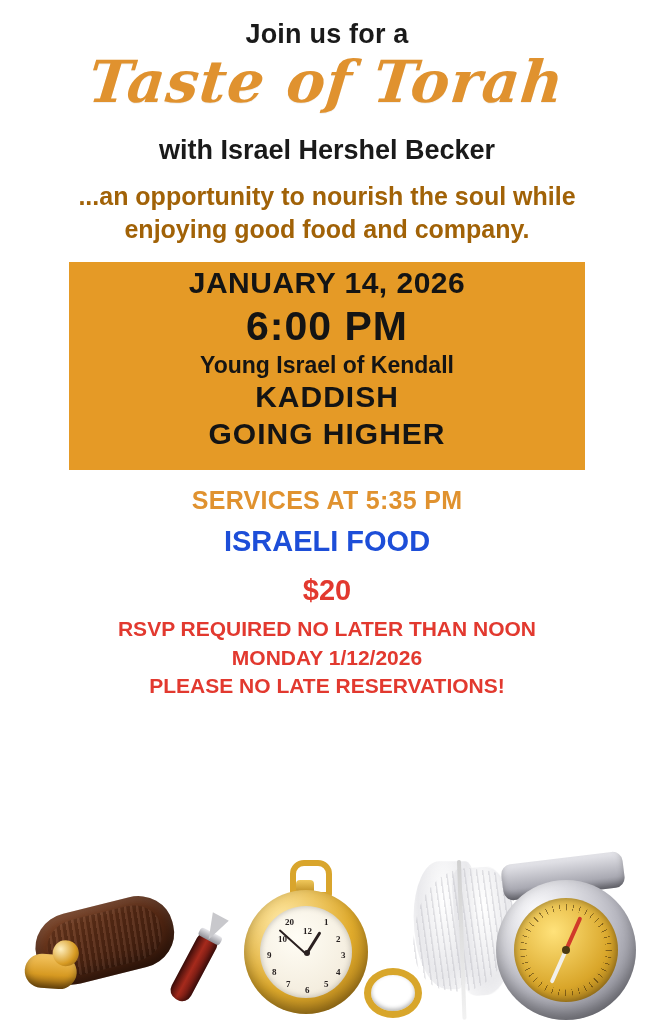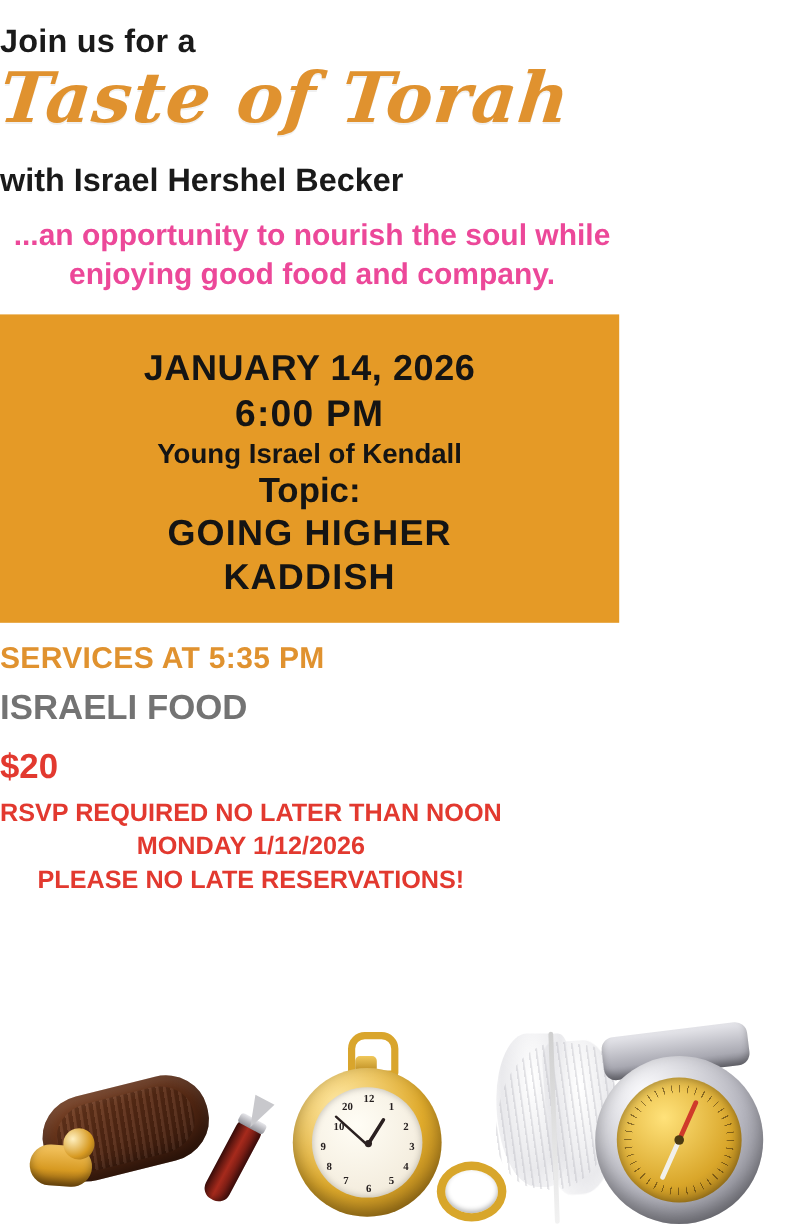--- a/index.html
+++ b/index.html
@@ -15,21 +15,21 @@
     position: relative;
   }
 
   .flyer {
     width: 654px;
     height: 1024px;
     position: relative;
     background: #ffffff;
     display: flex;
     flex-direction: column;
-    align-items: flex-start;
+    align-items: center;
   }
 
   .join-line {
     margin-top: 20px;
     font-size: 27px;
     font-weight: 700;
     color: #1a1a1a;
     letter-spacing: 0.2px;
     line-height: 1.1;
   }
@@ -51,62 +51,62 @@
     margin-top: 22px;
     font-size: 27px;
     font-weight: 700;
     color: #1a1a1a;
   }
 
   .opportunity {
     margin-top: 14px;
     font-size: 25px;
     font-weight: 700;
-    color: #ec4899;
+    color: #a16207;
     line-height: 1.32;
     text-align: center;
     width: 520px;
   }
 
   .orange-box {
     margin-top: 16px;
     width: 516px;
     background: #e59a26;
-    padding: 28px 0 18px 0;
+    padding: 3px 0 18px 0;
     display: flex;
     flex-direction: column;
     align-items: center;
   }
 
   .box-line {
     color: #141414;
     font-weight: 700;
     text-align: center;
     line-height: 1.22;
   }
   .box-date { font-size: 30px; letter-spacing: 0.5px; }
-  .box-time { font-size: 31px; letter-spacing: 1px; }
+  .box-time { font-size: 41px; letter-spacing: 1px; }
   .box-place { font-size: 23px; }
   .box-topic { font-size: 29px; }
   .box-topic-1 { font-size: 30px; letter-spacing: 1px; }
   .box-topic-2 { font-size: 30px; letter-spacing: 1px; }
 
   .services {
     margin-top: 16px;
     font-size: 25px;
     font-weight: 700;
     color: #e0922f;
     letter-spacing: 0.3px;
   }
 
   .israeli-food {
     margin-top: 10px;
     font-size: 29px;
     font-weight: 700;
-    color: #737373;
+    color: #1d4ed8;
   }
 
   .price {
     margin-top: 16px;
     font-size: 29px;
     font-weight: 700;
     color: #e2392f;
   }
 
   .rsvp {
@@ -438,23 +438,22 @@
   <div class="script-title">Taste of Torah</div>
 
   <div class="with-rabbi">with Israel Hershel Becker</div>
 
   <div class="opportunity">...an opportunity to nourish the soul while enjoying good food and company.</div>
 
   <div class="orange-box">
     <div class="box-line box-date">JANUARY 14, 2026</div>
     <div class="box-line box-time">6:00 PM</div>
     <div class="box-line box-place">Young Israel of Kendall</div>
-    <div class="box-line box-topic">Topic:</div>
+    <div class="box-line box-topic-1">KADDISH</div>
     <div class="box-line box-topic-2">GOING HIGHER</div>
-    <div class="box-line box-topic-1">KADDISH</div>
   </div>
 
   <div class="services">SERVICES AT 5:35 PM</div>
   <div class="israeli-food">ISRAELI FOOD</div>
   <div class="price">$20</div>
 
   <div class="rsvp">
     <div>RSVP REQUIRED NO LATER THAN NOON</div>
     <div>MONDAY 1/12/2026</div>
     <div>PLEASE NO LATE RESERVATIONS!</div>
@@ -472,21 +471,21 @@
       <div class="pen-barrel"></div>
       <div class="pen-ring"></div>
       <div class="pen-nib"></div>
     </div>
 
     <div class="watch">
       <div class="watch-bow"></div>
       <div class="watch-stem"></div>
       <div class="watch-case">
         <div class="watch-face">
-          <span class="watch-num" style="left:43px; top:4px;">12</span>
+          <span class="watch-num" style="left:43px; top:20px;">12</span>
           <span class="watch-num" style="left:64px; top:11px;">1</span>
           <span class="watch-num" style="left:76px; top:28px;">2</span>
           <span class="watch-num" style="left:81px; top:44px;">3</span>
           <span class="watch-num" style="left:76px; top:61px;">4</span>
           <span class="watch-num" style="left:64px; top:73px;">5</span>
           <span class="watch-num" style="left:45px; top:79px;">6</span>
           <span class="watch-num" style="left:26px; top:73px;">7</span>
           <span class="watch-num" style="left:12px; top:61px;">8</span>
           <span class="watch-num" style="left:7px;  top:44px;">9</span>
           <span class="watch-num" style="left:18px; top:28px;">10</span>

